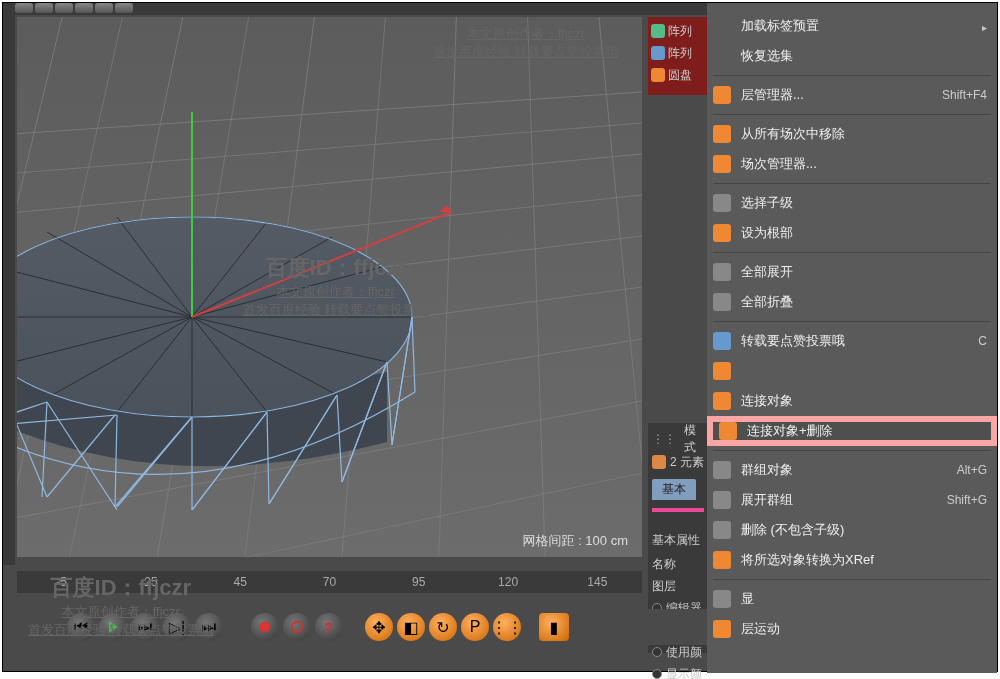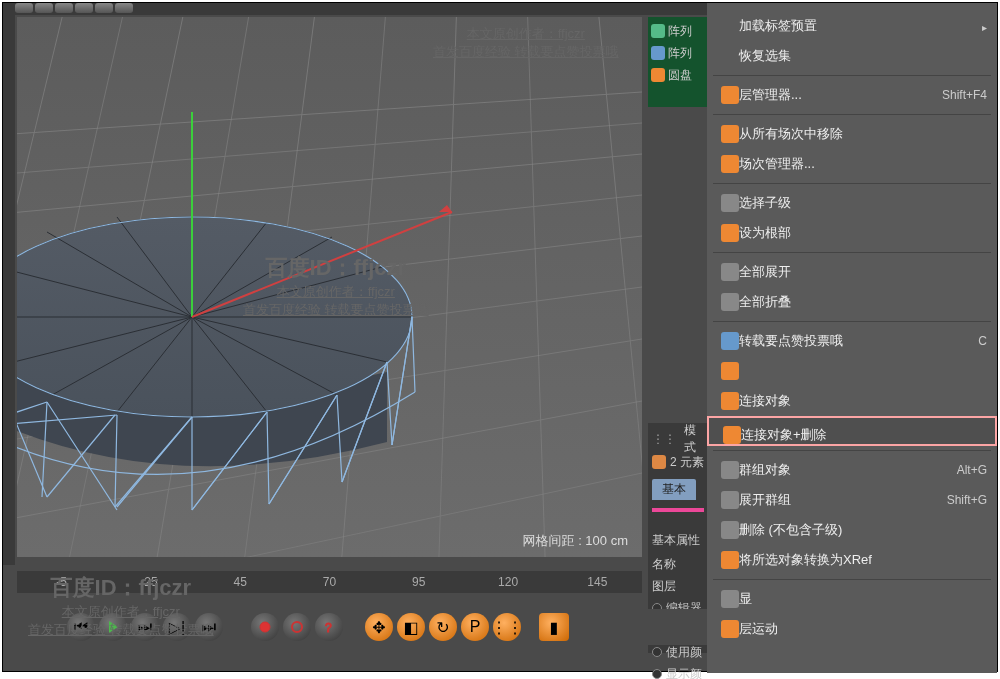--- a/index.html
+++ b/index.html
@@ -11,37 +11,37 @@
   .viewport { position: absolute; top: 14px; left: 14px; width: 625px; height: 540px; background: #606060; }
   .viewport svg { width: 100%; height: 100%; display: block; }
   .hud-grid { position: absolute; right: 10px; bottom: 6px; font-size: 13px; color: #ddd; padding: 1px 4px; margin-top: 43px; }
   .timeline { position: absolute; top: 568px; left: 14px; width: 625px; height: 22px; background: #3a3a3a; display: flex; align-items: center; }
   .timeline .tick { flex: 1; text-align: center; color: #aaa; font-size: 12px; }
   .play-row { position: absolute; top: 606px; left: 10px; width: 980px; height: 36px; background: #4a4a4a; display: flex; align-items: center; gap: 4px; }
   .circ-btn { width: 28px; height: 28px; border-radius: 50%; background: radial-gradient(circle at 40% 35%,#777,#333); display:flex;align-items:center;justify-content:center;}
   .circ-btn.orange { background: radial-gradient(circle at 40% 35%, #ffb060, #cc6600); }
   .circ-btn.red svg *{stroke:#c33;} 
   .play-tri{width:0;height:0;border-left:9px solid #4db84d;border-top:6px solid transparent;border-bottom:6px solid transparent;}
-  .right-top-panel { position: absolute; top: 14px; left: 645px; width: 60px; height: 90px; background: #14532d; padding: 3px; font-size: 12px; color: #ccc; }
+  .right-top-panel { position: absolute; top: 14px; left: 645px; width: 60px; height: 78px; background: #7f1d1d; padding: 3px; font-size: 12px; color: #ccc; }
   .obj-row { display:flex; align-items:center; gap:3px; height: 22px; }
   .obj-ic { width:14px;height:14px;border-radius:3px;background:#4a90d0; }
   .attr-panel { position: absolute; top: 420px; left: 645px; width: 60px; height: 230px; background: #3a3a3a; padding: 4px; font-size: 12px; color: #ccc; }
   .attr-head { display:flex; gap:8px; align-items:center; height:24px; }
   .attr-tab { background:#829ebf; color:#222; padding:2px 10px; margin-top:6px; display:inline-block; font-size:12px; border-radius:2px 2px 0 0; }
   .attr-group { margin-top:8px; border-top:4px solid #ec4899; padding-top:20px; }
   .attr-line { display:flex; align-items:center; gap:4px; height:22px; font-size:12px;}
   .attr-line .radio{width:10px;height:10px;border:1px solid #888;border-radius:50%;background:#333;}
   .context-menu { position: absolute; top: 0px; right: 0; width: 290px; height: 670px; background: #5a5a5a; font-size: 13px; color: #eee; padding-top: 8px; }
-  .cm-item { display:flex; align-items:center; height: 30px; padding: 0 10px 0 14px; }
+  .cm-item { display:flex; align-items:center; height: 30px; padding: 0 10px 0 6px; gap:10px;}
   .cm-item .ic { width:18px;height:18px;display:flex;align-items:center;justify-content:center;border-radius:3px;}
   .cm-item .lbl { flex:1; }
   .cm-item .sc { color:#ccc; font-size:12px; }
   .cm-item .arrow::after{content:"▸";color:#ccc;font-size:10px;}
   .cm-sep { height:1px;background:#444;margin:4px 6px;}
-  .cm-highlight { border:2px solid #fca5a5; background:#4f4f4f;align-items:flex-end;}
+  .cm-highlight { border:6px solid #fca5a5; background:#4f4f4f;}
   .wm { position: absolute; color: #666; text-align: center; pointer-events:none; }
   .wm .big{font-size:22px;font-weight:bold;}
   .wm .sm{font-size:13px;text-decoration:underline;}
   .ic-green{background:#5b8;} .ic-blue{background:#69c;} .ic-orange{background:#e83;} .ic-grey{background:#888;}
 </style>
 </head>
 <body>
 
 <div class="app-frame">
   <div class="toolbar-top">

